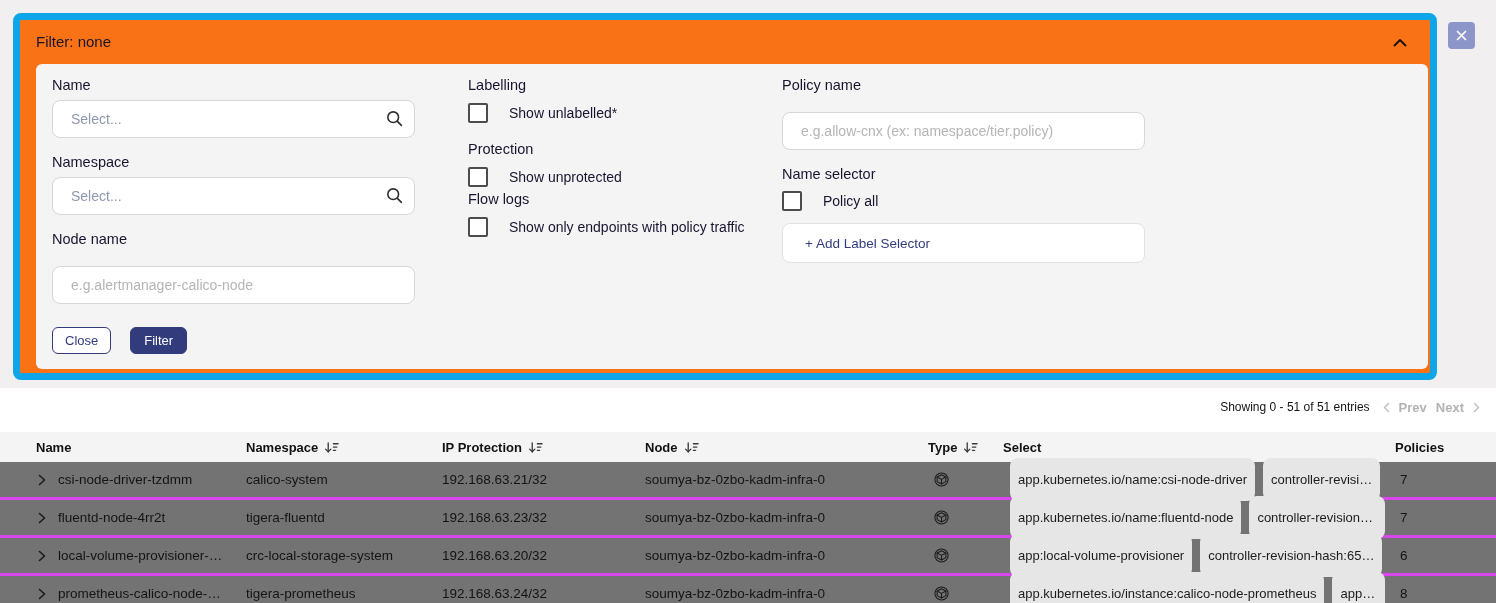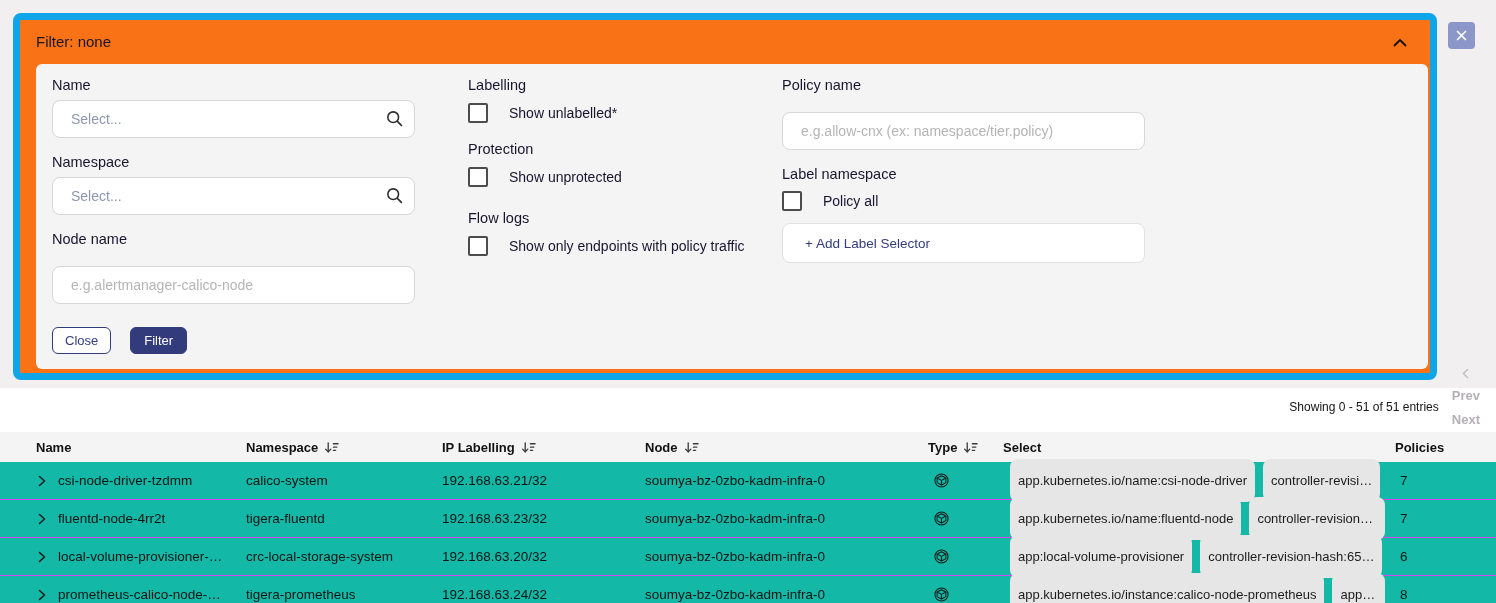--- a/index.html
+++ b/index.html
@@ -81,35 +81,35 @@
     border:1.5px solid #323b7c;color:#fff;font-size:13px;cursor:pointer;
     font-family:"Liberation Sans",sans-serif;
   }
 
   
   .pagination{
     position:absolute;top:398px;right:16px;height:18px;
     display:flex;align-items:center;gap:13px;
   }
   .pg-summary{font-size:12px;color:#141414;}
-  .pg-nav{display:flex;align-items:center;gap:9px;flex-direction:column;}
+  .pg-nav{display:flex;align-items:center;gap:9px;}
   .pg-link{font-size:13px;font-weight:600;color:#b4b1b4;cursor:default;}
   .pg-chevron{display:flex;align-items:center;}
 
   
   .ep-table{position:absolute;left:0;top:432px;width:1496px;}
   .thead,.trow{
     display:grid;
     grid-template-columns:222px 196px 203px 283px 75px 392px 1fr;
     align-items:center;padding-left:24px;box-sizing:border-box;
   }
   .thead{height:30px;background:#f5f4f5;font-weight:700;font-size:13px;color:#121212;}
   .th{display:flex;align-items:center;gap:6px;white-space:nowrap;}
   .th.name-h{padding-left:12px;}
-  .trow{height:38px;border-bottom:1px solid #d946ef;font-size:13.5px;color:#141414;background:#14b8a6;}
+  .trow{height:38px;border-bottom:3px solid #d946ef;font-size:13.5px;color:#141414;background:#737373;}
   .cell{white-space:nowrap;overflow:hidden;min-width:0;}
   .name-cell{display:flex;align-items:center;gap:12px;}
   .row-chevron{margin-left:14px;display:flex;align-items:center;flex:0 0 auto;cursor:pointer;}
   .type-cell{padding-left:5px;display:flex;align-items:center;}
   .labels-cell{display:flex;align-items:center;gap:8px;padding-left:7px;padding-right:10px;}
   .chip{
     background:#e7e6e7;color:#1c1c1c;font-size:13px;
     padding:14px 8px;border-radius:8px;white-space:nowrap;
   }
   .chip.c0{flex:0 0 auto;}
@@ -183,34 +183,34 @@
         <span class="cb"></span>
         <span class="cb-label">Show unlabelled*</span>
       </div>
 
       <label class="flabel" style="margin-top:18px">Protection</label>
       <div class="cb-row">
         <span class="cb"></span>
         <span class="cb-label">Show unprotected</span>
       </div>
 
-      <label class="flabel" style="margin-top:23px">Flow logs</label>
+      <label class="flabel" style="margin-top:4px">Flow logs</label>
       <div class="cb-row">
         <span class="cb"></span>
         <span class="cb-label">Show only endpoints with policy traffic</span>
       </div>
     </div>
 
     <div class="fcol fcol3">
       <label class="flabel first">Policy name</label>
       <div class="finput-wrap">
         <input class="finput plain eg" placeholder="e.g.allow-cnx (ex: namespace/tier.policy)" style="">
       </div>
 
-      <label class="flabel mid">Label namespace</label>
+      <label class="flabel mid">Name selector</label>
       <div class="cb-row" style="margin-top:9px">
         <span class="cb"></span>
         <span class="cb-label">Policy all</span>
       </div>
 
       <button class="add-selector-btn">+ Add Label Selector</button>
     </div>
 
   </div>
 </section>
@@ -244,21 +244,21 @@
         <svg width="15" height="13" viewBox="0 0 16 13" fill="none" stroke="#3a3a3a" stroke-width="1.4" stroke-linecap="round">
             <line x1="4.5" y1="1.5" x2="4.5" y2="11"></line>
             <path d="M1.7 8.2 L4.5 11 L7.3 8.2"></path>
             <line x1="10" y1="2.5" x2="15" y2="2.5"></line>
             <line x1="10" y1="6" x2="13.7" y2="6"></line>
             <line x1="10" y1="9.5" x2="12.4" y2="9.5"></line>
           </svg>
       </span>
     </div>
     <div class="th">
-      <span>IP Labelling</span>
+      <span>IP Protection</span>
       <span style="display:flex">
         <svg width="15" height="13" viewBox="0 0 16 13" fill="none" stroke="#3a3a3a" stroke-width="1.4" stroke-linecap="round">
             <line x1="4.5" y1="1.5" x2="4.5" y2="11"></line>
             <path d="M1.7 8.2 L4.5 11 L7.3 8.2"></path>
             <line x1="10" y1="2.5" x2="15" y2="2.5"></line>
             <line x1="10" y1="6" x2="13.7" y2="6"></line>
             <line x1="10" y1="9.5" x2="12.4" y2="9.5"></line>
           </svg>
       </span>
     </div>

